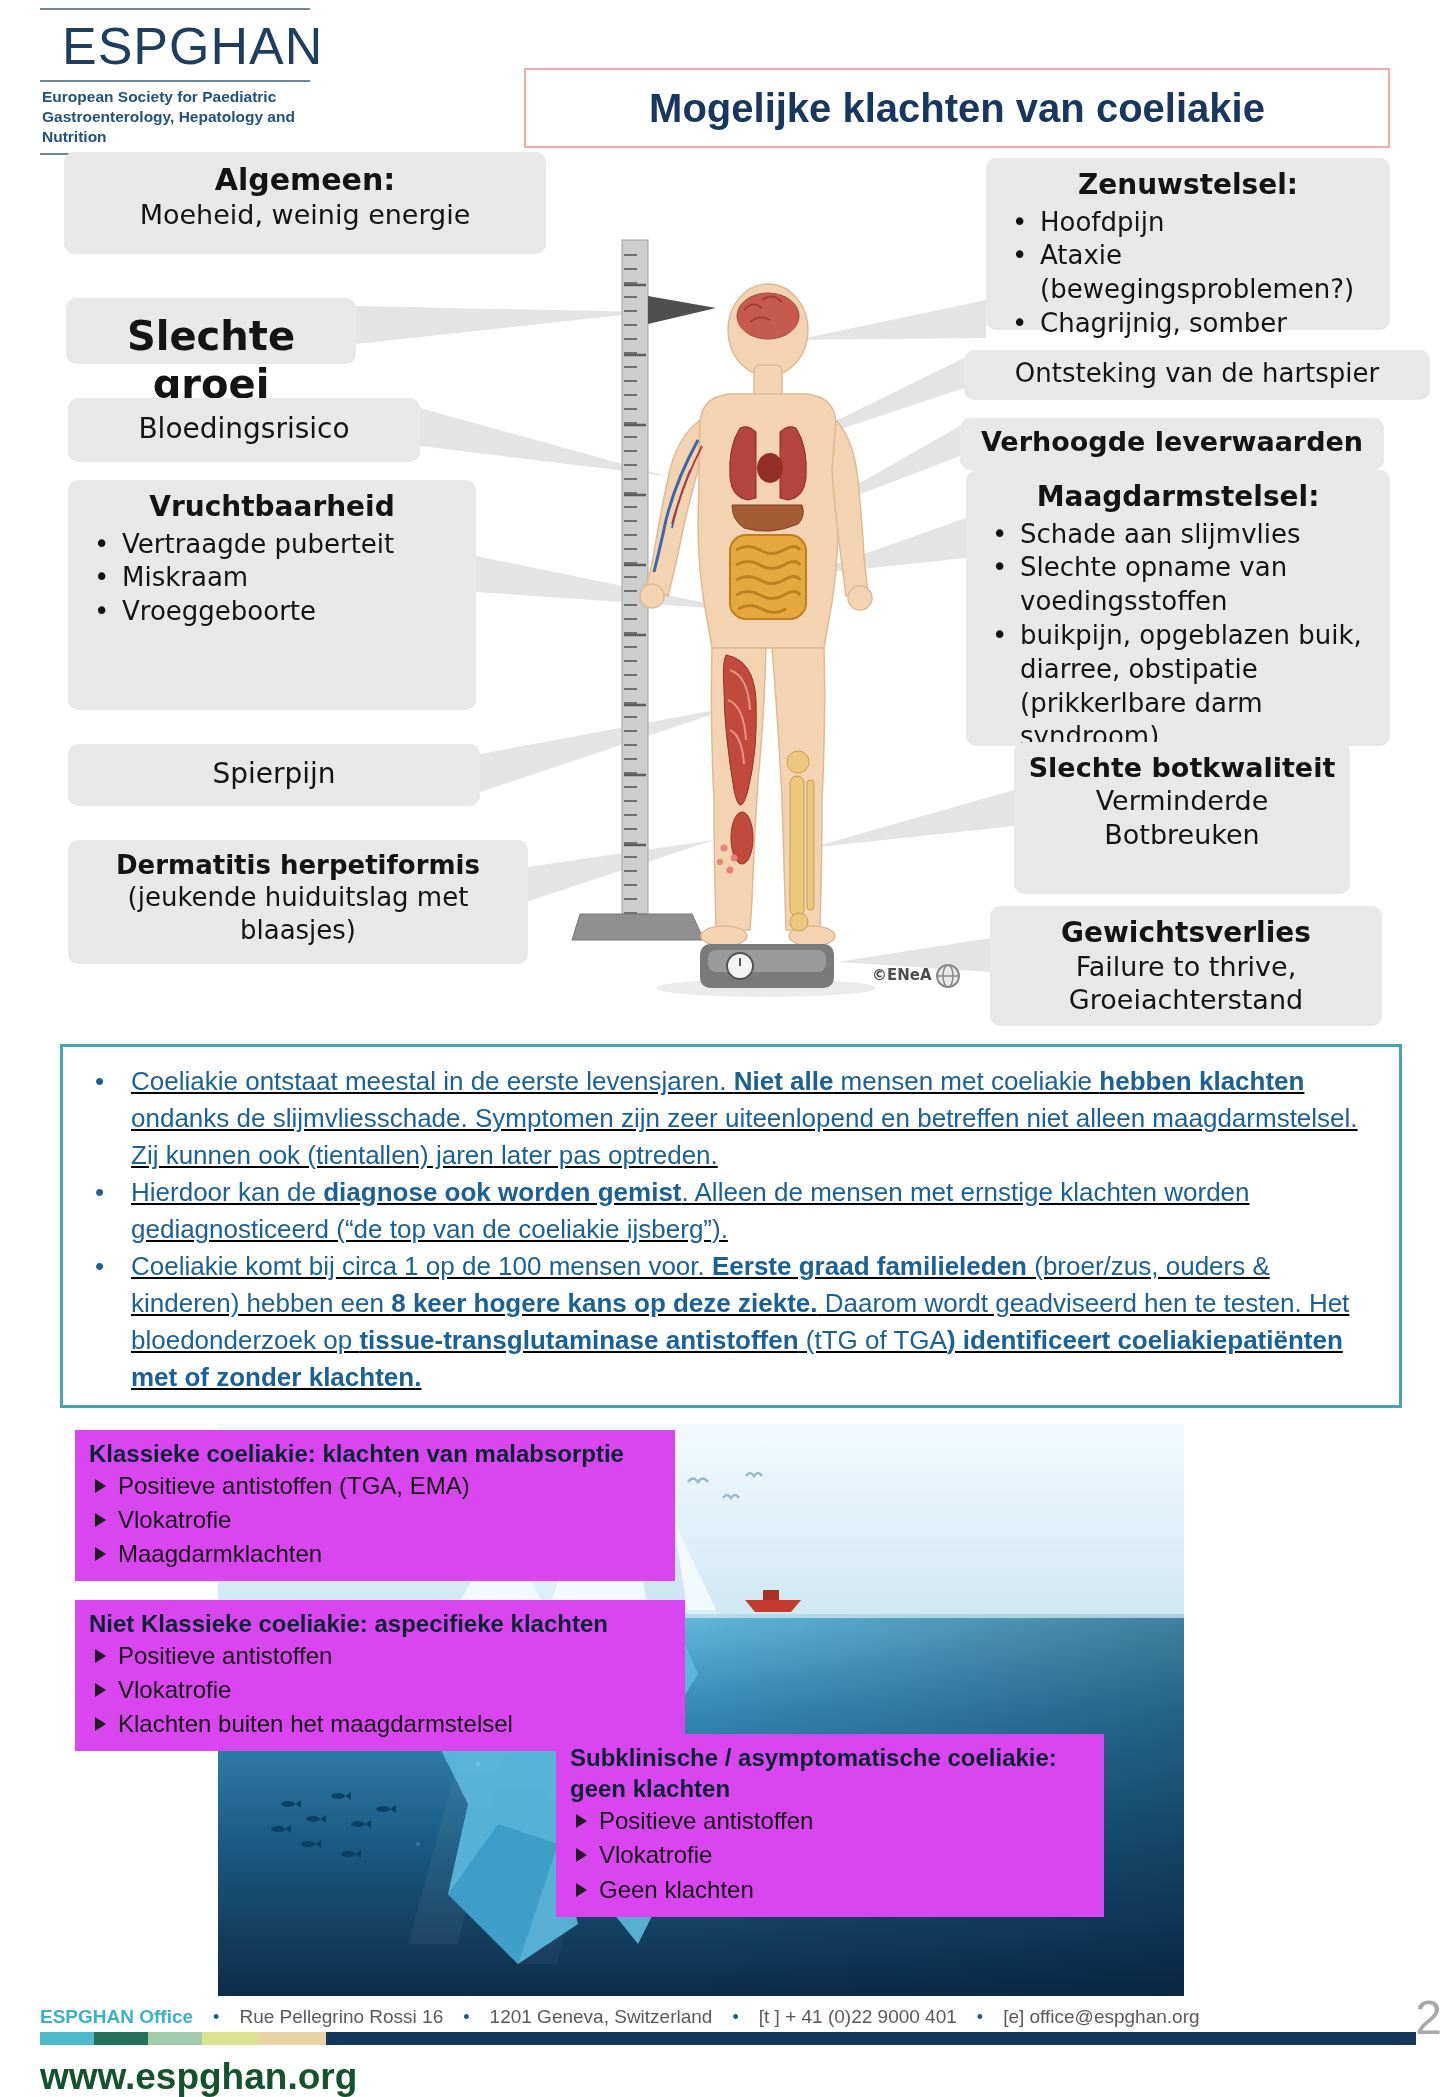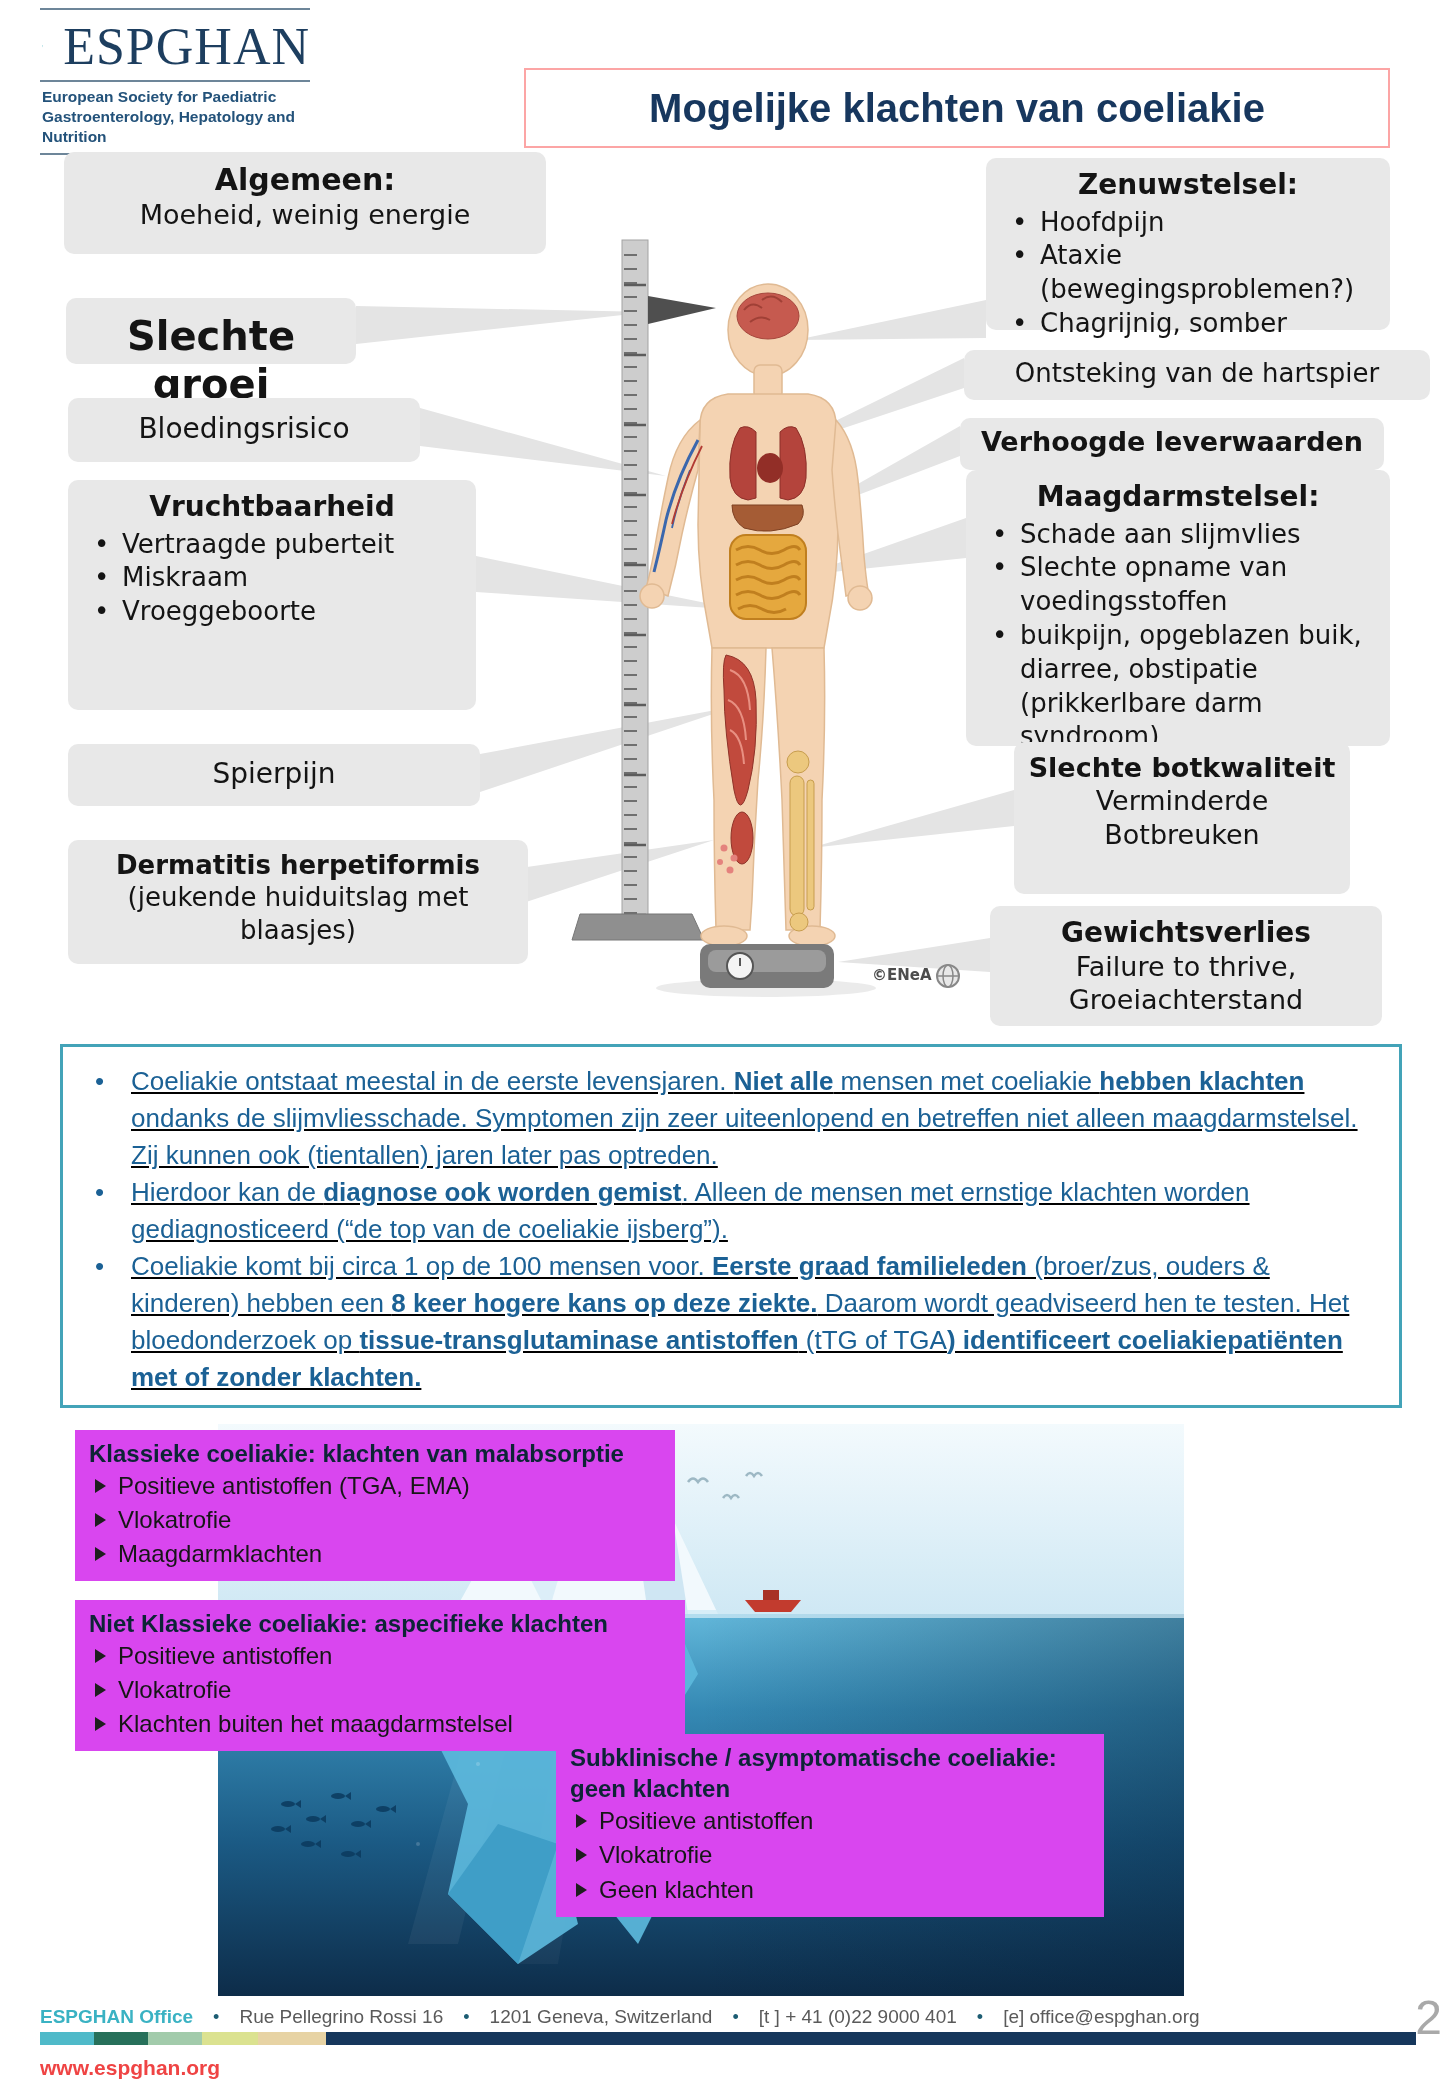--- a/index.html
+++ b/index.html
@@ -4,21 +4,21 @@
 <style>
   html,body{margin:0;padding:0;background:#fff;}
   .page{position:relative;width:1456px;height:2097px;background:#fff;overflow:hidden;
         font-family:"Liberation Sans",sans-serif;}
   svg{display:block;}
   .abs{position:absolute;}
 
   
   .logo{position:absolute;left:40px;top:8px;width:270px;}
   .logo .rule{height:2px;background:#6d8699;}
-  .logo-row{display:flex;align-items:center;gap:20px;padding:4px 0 2px 2px;font-family:Liberation Serif, serif;}
+  .logo-row{display:flex;align-items:center;gap:20px;padding:4px 0 2px 2px;}
   .logo-word{font-size:52px;color:#1d3e5f;letter-spacing:1px;font-weight:500;}
   .tagline{padding:5px 0 6px 2px;font-size:15.5px;font-weight:bold;color:#23527a;line-height:1.3;}
 
   
   .title-box{position:absolute;left:524px;top:68px;width:862px;height:76px;
     border:2px solid #fca5a5;display:flex;align-items:center;justify-content:center;}
   .title-box span{font-size:40px;font-weight:bold;color:#17375e;}
 
   
   .gbox{position:absolute;background:#e8e8e8;border-radius:10px;color:#141414;
@@ -54,21 +54,21 @@
   .footer-line{position:absolute;left:40px;top:2006px;width:1340px;display:flex;align-items:center;
     gap:20px;font-size:19px;color:#5a5a5a;z-index:5;}
   .office{color:#3ab2c3;font-weight:bold;}
   .fdot{color:#1d5d73;font-size:18px;}
   .page-num{position:absolute;right:14px;top:1990px;font-size:48px;color:#a9a9a9;font-weight:300;z-index:5;}
   .stripe{position:absolute;left:40px;top:2032px;width:1376px;height:13px;display:flex;z-index:5;}
   .stripe div{height:100%;}
   .s1{width:54px;background:#4fbac9;} .s2{width:54px;background:#27705a;}
   .s3{width:54px;background:#a2cbab;} .s4{width:56px;background:#dbe290;}
   .s5{width:68px;background:#e7d3a4;} .s6{flex:1;background:#16375c;}
-  .website{position:absolute;left:40px;top:2056px;font-size:21px;font-weight:bold;color:#ef4444;z-index:5;}
+  .website{position:absolute;left:40px;top:2056px;font-size:37px;font-weight:bold;color:#14532d;z-index:5;}
 </style>
 </head>
 <body>
 
 <div class="page">
 
   <svg class="abs" style="left:0;top:0;z-index:1" width="1456" height="1030" viewBox="0 0 1456 1030">
     <defs>
       <pattern id="ticks" width="26" height="14" patternUnits="userSpaceOnUse">
         <line x1="0" y1="3" x2="13" y2="3" stroke="#6f6f6f" stroke-width="2"></line>

